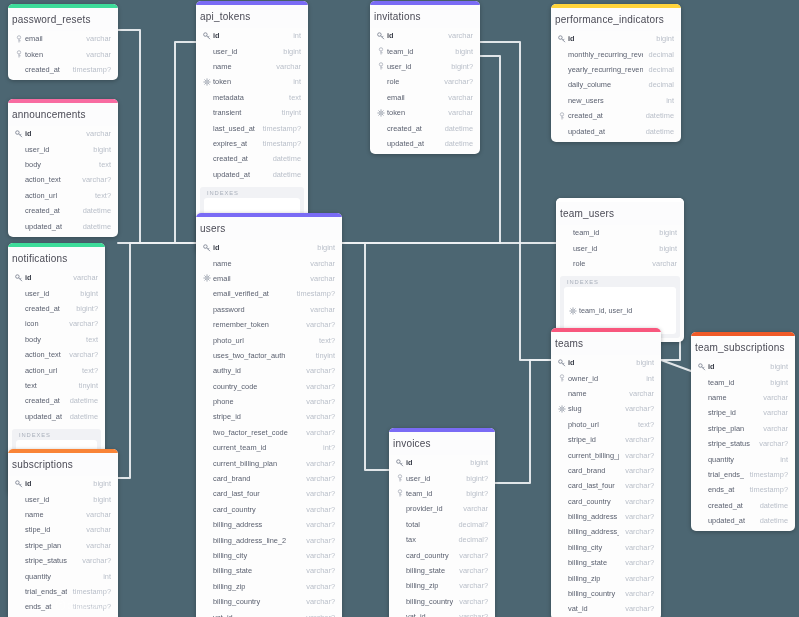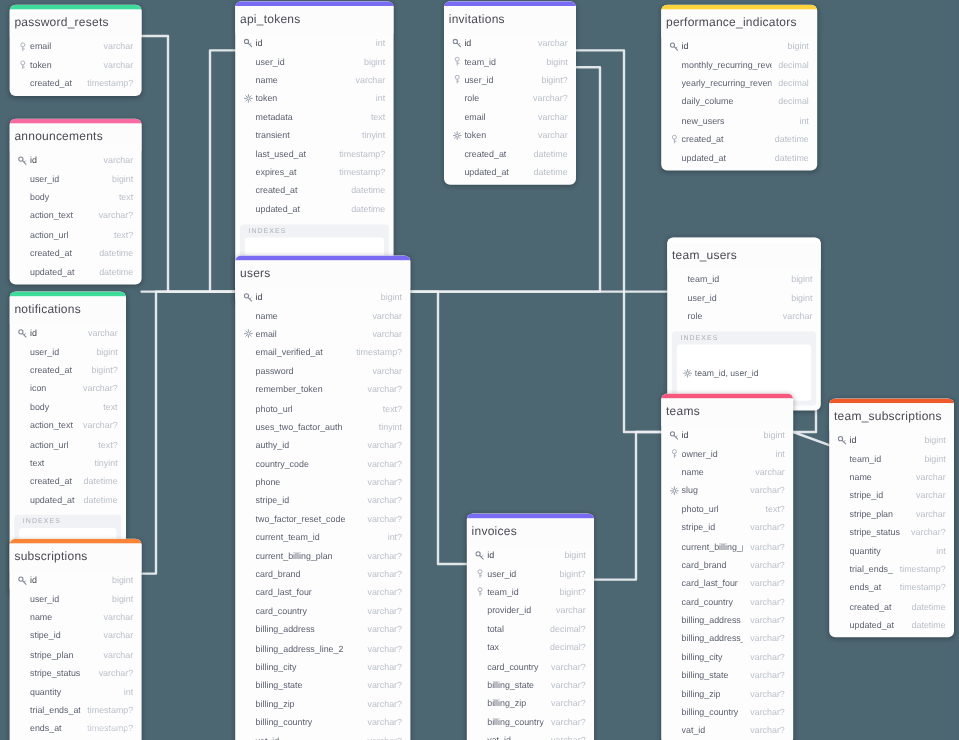--- a/index.html
+++ b/index.html
@@ -54,21 +54,21 @@
     justify-content: center;
     margin-right: 2px;
   }
   .ico svg { display:block; }
   .col-name {
     color: #5b6170;
     flex: 1 1 auto;
     overflow: hidden;
     text-overflow: clip;
   }
-  .col-name.pk { font-weight: normal; color: #40444f; }
+  .col-name.pk { font-weight: bold; color: #40444f; }
   .col-type {
     color: #b9bfc9;
     margin-left: 6px;
     text-align: right;
     flex: 0 0 auto;
   }
   .idx-block {
     margin: 2px 4px 4px 4px;
     background: #f1f2f5;
     border-radius: 3px;
@@ -329,21 +329,21 @@
           <div class="row">
             <span class="ico"></span>
             <span class="col-name">ends_at</span>
             <span class="col-type">timestamp?</span>
           </div>
           <div class="row">
             <span class="ico"></span>
           </div>
         </div>
       </div>
-      <div class="table-card" style="left: 196px; top: 1px; width: 132px;">
+      <div class="table-card" style="left: 196px; top: 1px; width: 112px;">
         <div class="accent" style="background: rgb(122, 107, 245);"></div>
         <div class="tbl-title">api_tokens</div>
         <div class="rows">
           <div class="row">
             <span class="ico">
               <svg width="8" height="8" viewBox="0 0 10 10">
                 <circle cx="3" cy="3.2" r="2.2" fill="none" stroke="#7e8594" stroke-width="1.1"></circle>
                 <path d="M4.7 4.9 L8.4 8.6" stroke="#7e8594" stroke-width="1.1" stroke-linecap="round"></path>
                 <path d="M6.6 6.2 L7.6 5.2" stroke="#7e8594" stroke-width="1" stroke-linecap="round"></path>
               </svg>

